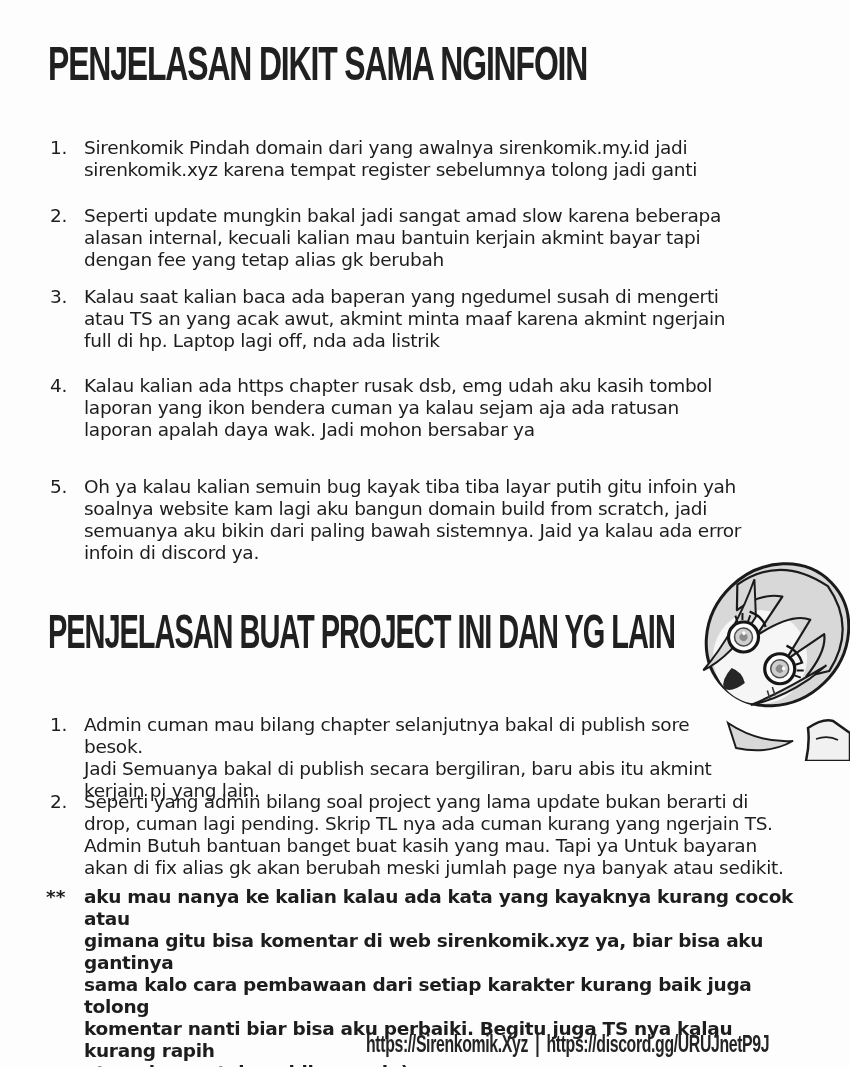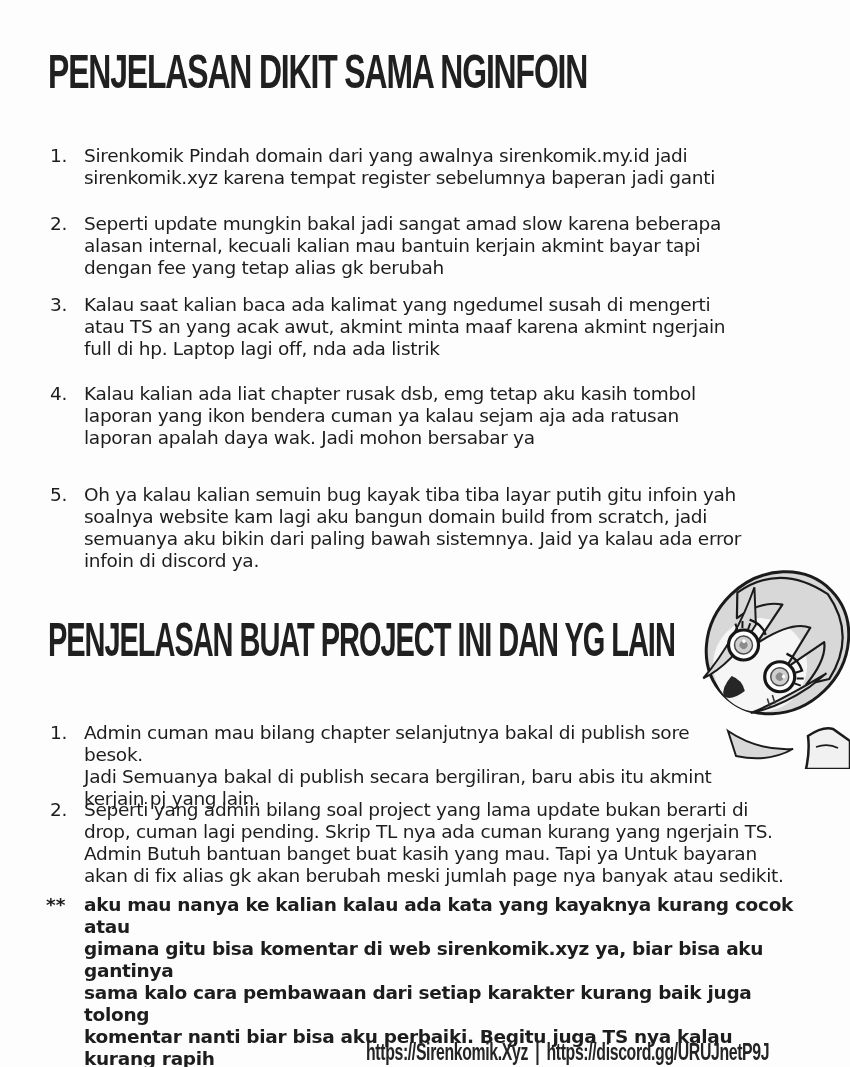--- a/index.html
+++ b/index.html
@@ -1,20 +1,20 @@
 <!DOCTYPE html>
 <html><head>
 <meta charset="utf-8">
 <style>
   html,body{margin:0;padding:0;}
   body{
     width:850px;height:1067px;background:#fdfdfd;position:relative;
     font-family:"DejaVu Sans",sans-serif;color:#1d1d1d;overflow:hidden;
   }
-  .page{position:absolute;inset:0;margin-top:8px;}
+  .page{position:absolute;inset:0;}
   .title{position:absolute;margin:0;font-family:"Liberation Sans",sans-serif;
     font-weight:bold;color:#202020;white-space:nowrap;}
   .cond{display:inline-block;transform-origin:0 0;letter-spacing:-1.5px;}
   .t1{left:48px;top:36px;font-size:42px;}
   .t1 .cond{transform:scale(0.76,1.15);}
   .t2{left:48px;top:604px;font-size:42px;}
   .t2 .cond{transform:scale(0.69,1.15);}
   .item{position:absolute;left:50px;font-size:18.5px;line-height:22px;
     letter-spacing:-0.3px;color:#1d1d1d;}
   .item .num{position:absolute;left:0;top:0;font-weight:500;}
@@ -35,37 +35,37 @@
 </head>
 <body>
 
 <div class="page">
 
   <h1 class="title t1"><span class="cond">PENJELASAN DIKIT SAMA NGINFOIN</span></h1>
 
   <div class="item" style="top:137px">
     <span class="num">1.</span>
     <div class="txt">Sirenkomik Pindah domain dari yang awalnya sirenkomik.my.id jadi
-sirenkomik.xyz karena tempat register sebelumnya baperan jadi ganti</div>
+sirenkomik.xyz karena tempat register sebelumnya tolong jadi ganti</div>
   </div>
   <div class="item" style="top:205px">
     <span class="num">2.</span>
     <div class="txt">Seperti update mungkin bakal jadi sangat amad slow karena beberapa
 alasan internal, kecuali kalian mau bantuin kerjain akmint bayar tapi
 dengan fee yang tetap alias gk berubah</div>
   </div>
   <div class="item" style="top:286px">
     <span class="num">3.</span>
-    <div class="txt">Kalau saat kalian baca ada kalimat yang ngedumel susah di mengerti
+    <div class="txt">Kalau saat kalian baca ada baperan yang ngedumel susah di mengerti
 atau TS an yang acak awut, akmint minta maaf karena akmint ngerjain
 full di hp. Laptop lagi off, nda ada listrik</div>
   </div>
   <div class="item" style="top:375px">
     <span class="num">4.</span>
-    <div class="txt">Kalau kalian ada liat chapter rusak dsb, emg tetap aku kasih tombol
+    <div class="txt">Kalau kalian ada https chapter rusak dsb, emg udah aku kasih tombol
 laporan yang ikon bendera cuman ya kalau sejam aja ada ratusan
 laporan apalah daya wak. Jadi mohon bersabar ya</div>
   </div>
   <div class="item" style="top:476px">
     <span class="num">5.</span>
     <div class="txt">Oh ya kalau kalian semuin bug kayak tiba tiba layar putih gitu infoin yah
 soalnya website kam lagi aku bangun domain build from scratch, jadi
 semuanya aku bikin dari paling bawah sistemnya. Jaid ya kalau ada error
 infoin di discord ya.</div>
   </div>

